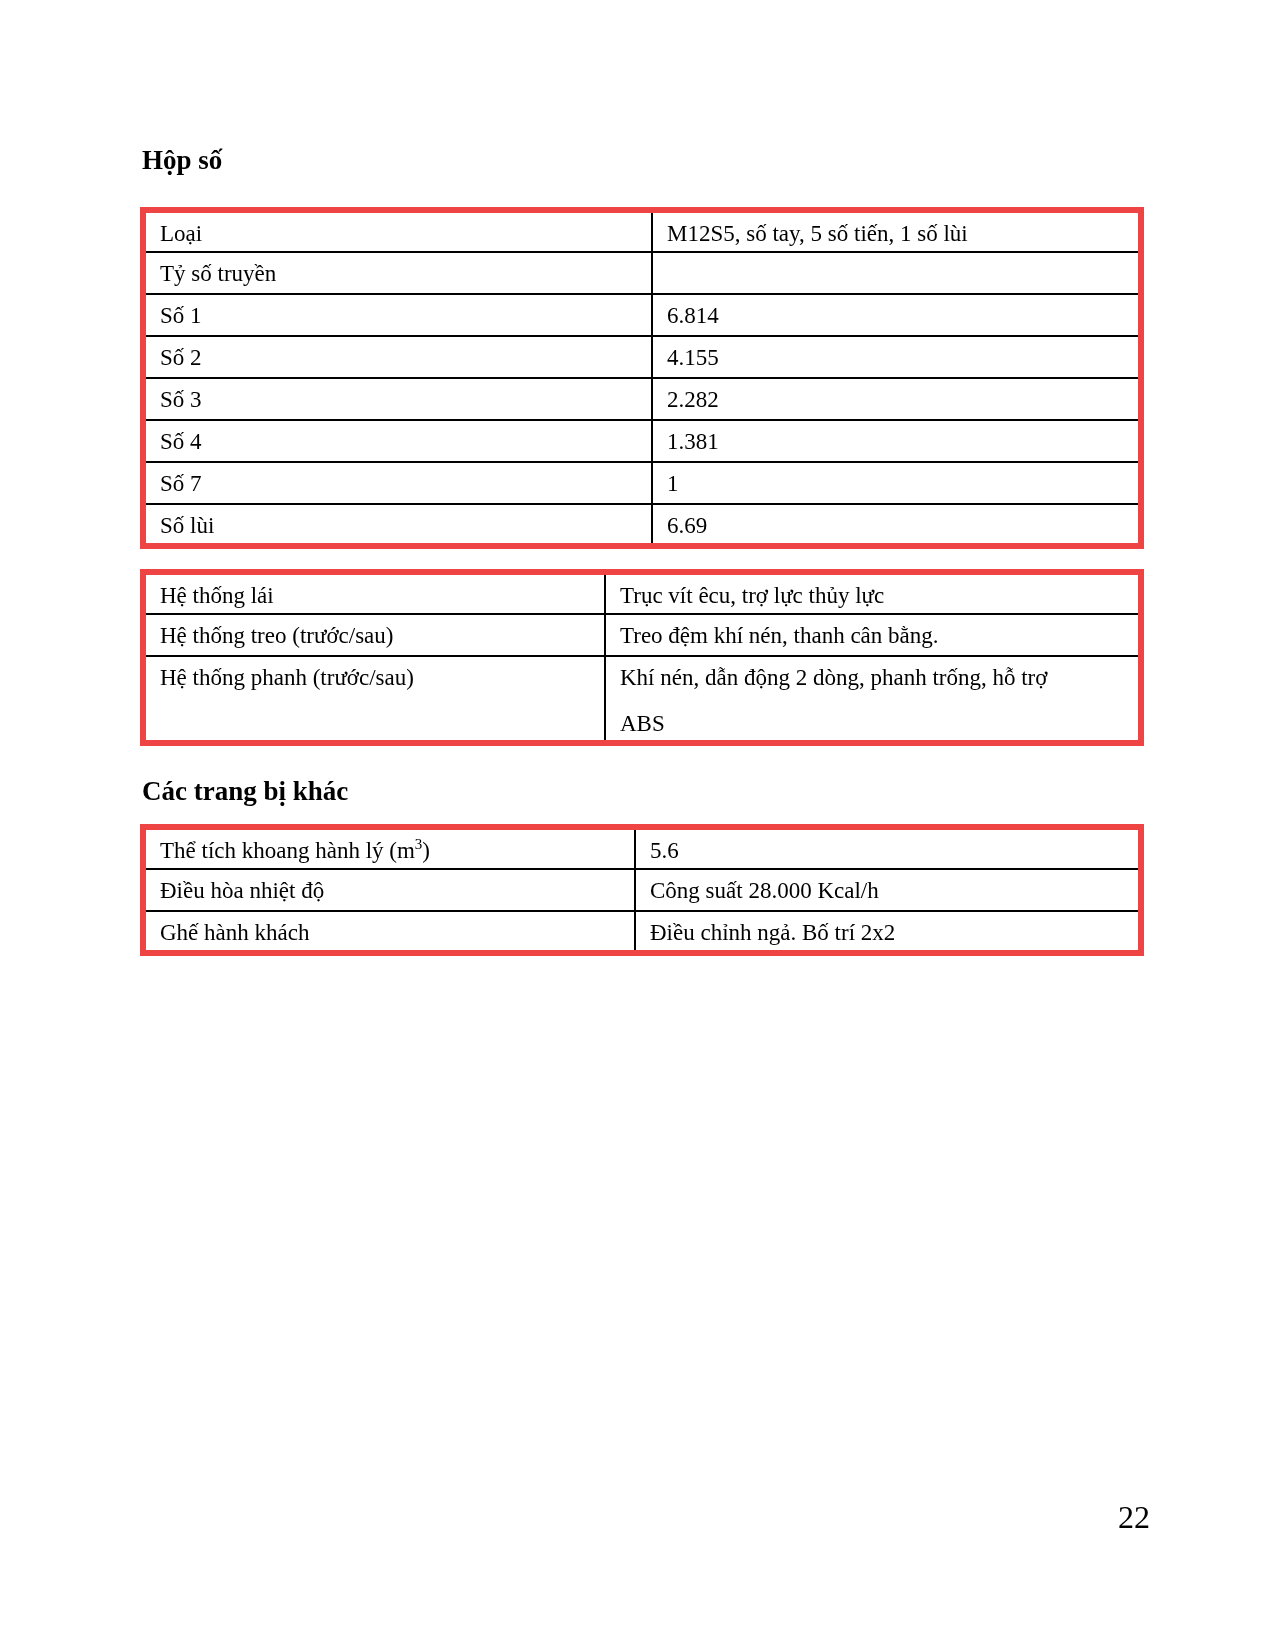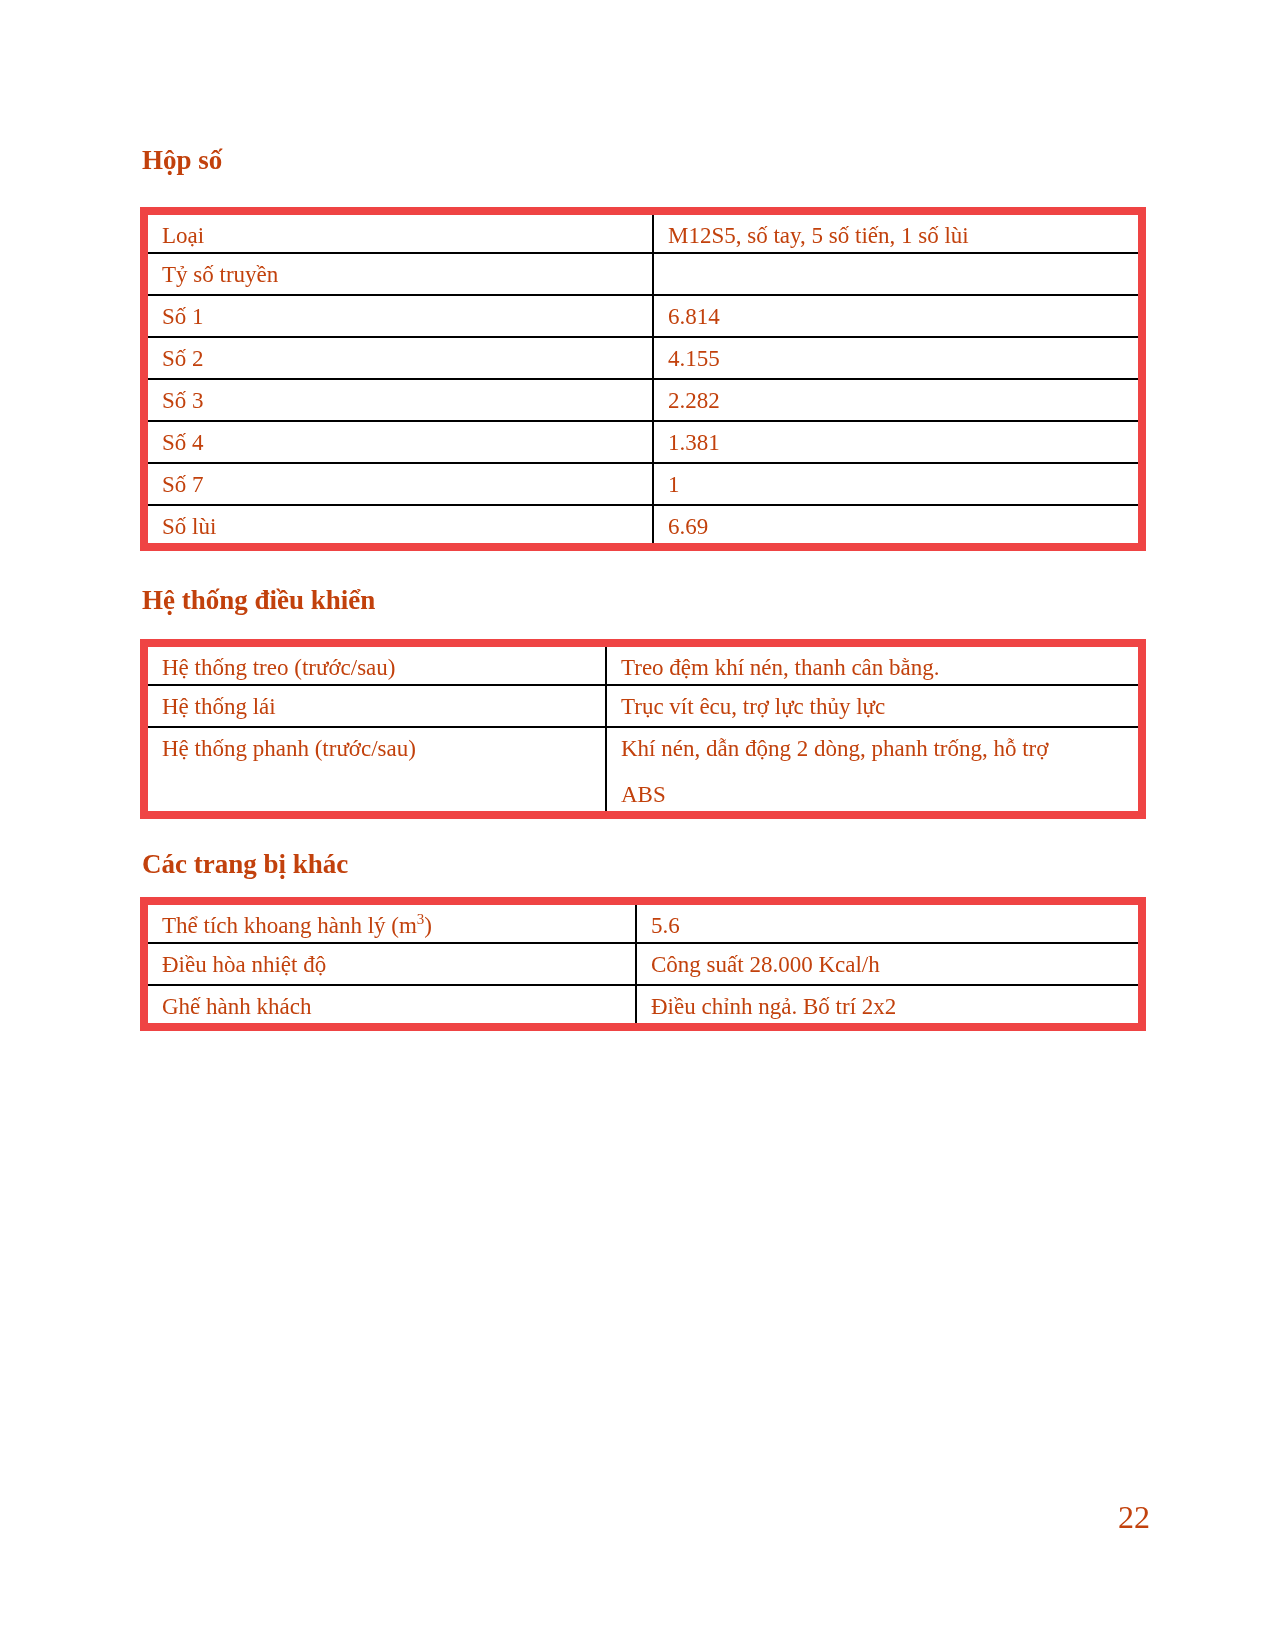--- a/index.html
+++ b/index.html
@@ -3,21 +3,21 @@
 <meta charset="utf-8">
 <style>
   html, body { margin: 0; padding: 0; background: #888; }
   .page {
     position: relative;
     width: 1275px;
     height: 1650px;
     margin: 0 auto;
     background: #ffffff;
     font-family: "Liberation Serif", "DejaVu Serif", serif;
-    color: #c2410c;
+    color: #000000;
     overflow: hidden;
   }
   .content {
     position: absolute;
     left: 140px;
     top: 0;
     width: 998px;
   }
   .section-heading {
     font-size: 27px;
@@ -27,21 +27,21 @@
     padding: 0;
   }
   .h1 { margin-top: 141px; }
   .h2 { margin-top: 30px; }
   .h3 { margin-top: 26px; }
 
   table.spec-table {
     border-collapse: collapse;
     table-layout: fixed;
     width: 998px;
-    border: 8px solid #ef4444;
+    border: 6px solid #ef4444;
   }
   .t1 { margin-top: 28px; }
   .t2 { margin-top: 20px; }
   .t3 { margin-top: 14px; }
   table.spec-table td {
     border: 2px solid #000;
     vertical-align: top;
     font-size: 23px;
     line-height: 32px;
     height: 42px;
@@ -108,35 +108,34 @@
           <td>Số 7</td>
           <td>1</td>
         </tr>
         <tr>
           <td>Số lùi</td>
           <td>6.69</td>
         </tr>
       </tbody>
     </table>
 
-    <h2 class="section-heading h2">Hệ thống điều khiển</h2>
 
     <table class="spec-table t2">
       <colgroup>
           <col style="width:462px">
           <col style="width:536px">
         </colgroup>
       <tbody>
         <tr>
+          <td>Hệ thống lái</td>
+          <td>Trục vít êcu, trợ lực thủy lực</td>
+        </tr>
+        <tr>
           <td>Hệ thống treo (trước/sau)</td>
           <td>Treo đệm khí nén, thanh cân bằng.</td>
-        </tr>
-        <tr>
-          <td>Hệ thống lái</td>
-          <td>Trục vít êcu, trợ lực thủy lực</td>
         </tr>
         <tr>
           <td class="tall">Hệ thống phanh (trước/sau)</td>
           <td class="tall wrap">
             <span>Khí nén, dẫn động 2 dòng, phanh trống, hỗ trợ</span>
             <span class="line2">ABS</span>
           </td>
         </tr>
       </tbody>
     </table>

